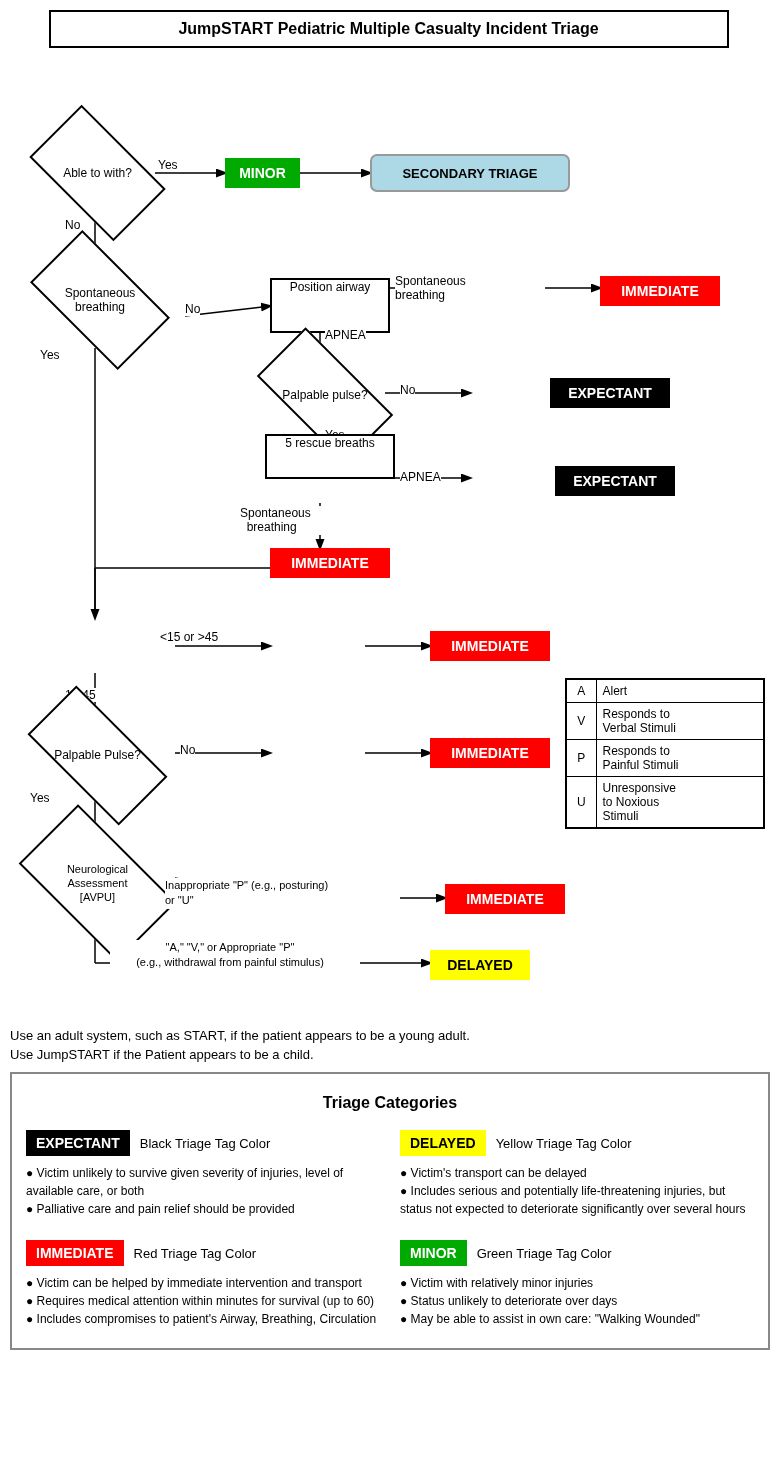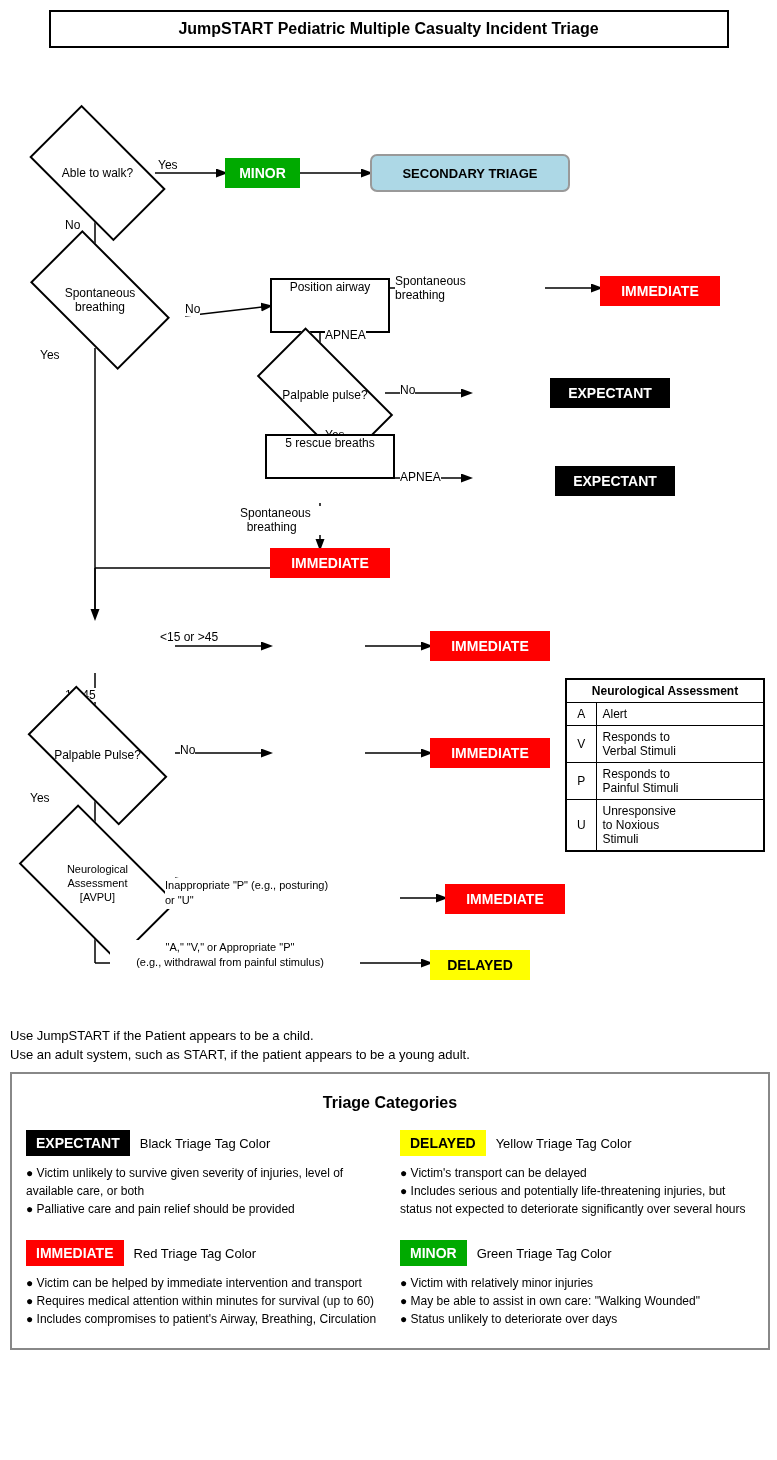--- a/index.html
+++ b/index.html
@@ -241,21 +241,21 @@
 
     <defs>
       <marker id="arrow" markerWidth="8" markerHeight="8" refX="6" refY="3" orient="auto">
         <path d="M0,0 L0,6 L8,3 z" fill="#000"></path>
       </marker>
     </defs>
   </svg>
 
   <div class="diamond" style="left:30px; top:80px; width:115px; height:70px;">
     <span>Able to
-walk?</span>
+with?</span>
   </div>
 
   <div class="badge badge-green" style="left:215px; top:100px; width:75px; height:30px;">MINOR</div>
 
   <div class="badge badge-blue" style="left:360px; top:96px; width:200px; height:38px; font-size:13px;border-radius:7px;">SECONDARY TRIAGE</div>
 
   <div class="line-label" style="left:148px; top:100px;">Yes</div>
 
   <div class="line-label" style="left:55px; top:160px;">No</div>
 
@@ -326,23 +326,20 @@
   <div class="line-label" style="left:155px; top:820px; width:200px; font-size:11px; line-height:1.4;">Inappropriate "P" (e.g., posturing)<br>or "U"</div>
 
   <div class="badge badge-red" style="left:435px; top:826px; width:120px; height:30px;">IMMEDIATE</div>
 
   <div class="line-label" style="left:100px; top:882px; width:240px; font-size:11px; line-height:1.4; text-align:center;">"A," "V," or Appropriate "P"<br>(e.g., withdrawal from painful stimulus)</div>
 
   <div class="badge badge-yellow" style="left:420px; top:892px; width:100px; height:30px;">DELAYED</div>
 
   <table class="neuro-table" style="left:555px; top:620px; width:200px;">
     <tbody>
-        <tr>
-      <td colspan="2" class="neuro-title">Neurological Assessment</td>
-    </tr>
     <tr>
       <td style="width:30px; text-align:center;">A</td>
       <td>Alert</td>
     </tr>
     <tr>
       <td style="text-align:center;">V</td>
       <td>Responds to<br>Verbal Stimuli</td>
     </tr>
     <tr>
       <td style="text-align:center;">P</td>
@@ -351,22 +348,22 @@
     <tr>
       <td style="text-align:center;">U</td>
       <td>Unresponsive<br>to Noxious<br>Stimuli</td>
     </tr>
   </tbody>
     </table>
 
 </div>
 
 <div class="footer-notes">
+  <p>Use an adult system, such as START, if the patient appears to be a young adult.</p>
   <p>Use JumpSTART if the Patient appears to be a child.</p>
-  <p>Use an adult system, such as START, if the patient appears to be a young adult.</p>
 </div>
 
 <div class="triage-box">
   <div class="triage-box-title">Triage Categories</div>
   <div class="triage-grid">
 
     <div class="triage-category">
       <div class="triage-badge-row">
         <div class="triage-badge black">EXPECTANT</div>
         <span class="triage-label">Black Triage Tag Color</span>
@@ -400,19 +397,19 @@
       </ul>
     </div>
 
     <div class="triage-category">
       <div class="triage-badge-row">
         <div class="triage-badge green">MINOR</div>
         <span class="triage-label">Green Triage Tag Color</span>
       </div>
       <ul class="triage-bullets">
         <li>Victim with relatively minor injuries</li>
+        <li>Status unlikely to deteriorate over days</li>
         <li>May be able to assist in own care: "Walking Wounded"</li>
-        <li>Status unlikely to deteriorate over days</li>
       </ul>
     </div>
 
   </div>
 </div>
 
 </body></html>

